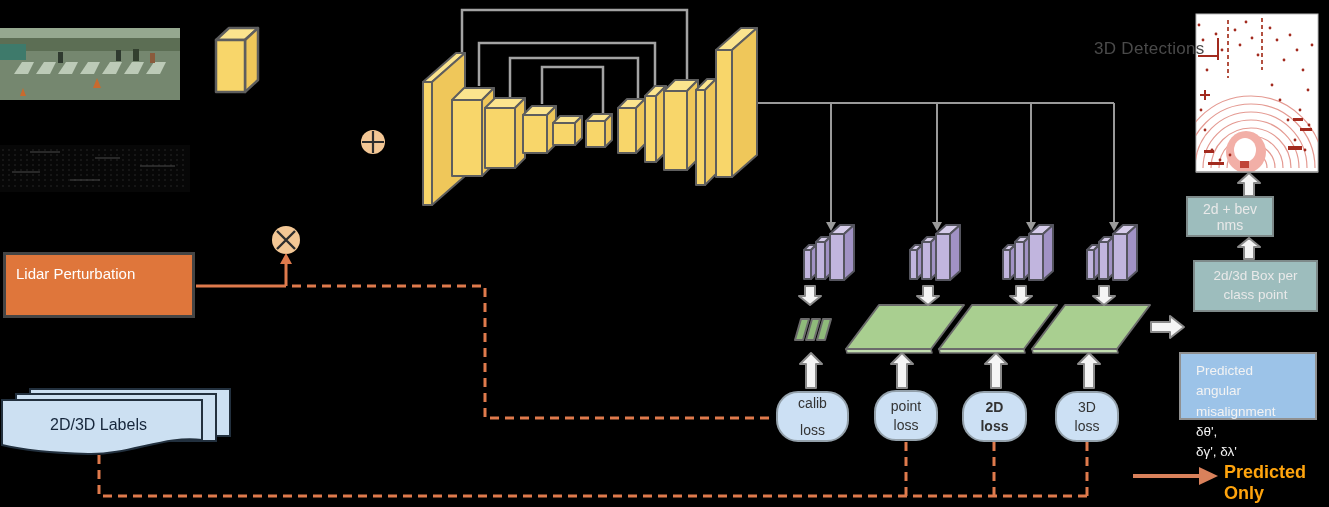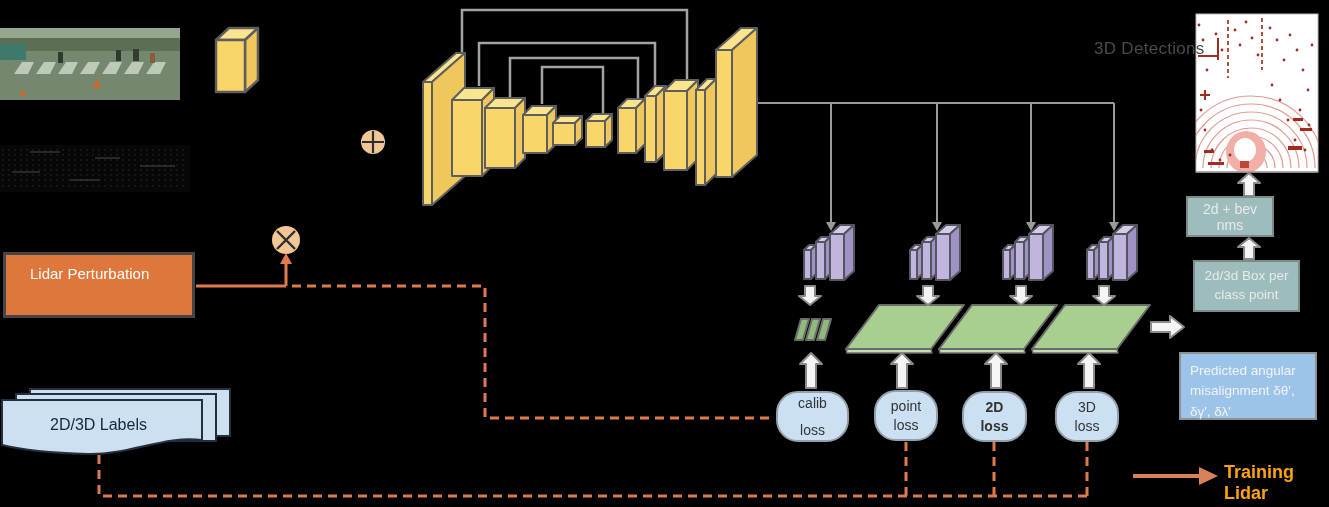--- a/index.html
+++ b/index.html
@@ -2,36 +2,36 @@
 <html><head>
 <meta charset="utf-8">
 <style>
   html,body{margin:0;padding:0;background:#000;}
   .canvas{position:relative;width:1329px;height:507px;background:#000;overflow:hidden;
           font-family:"Liberation Sans",sans-serif;}
   .abs{position:absolute;box-sizing:border-box;}
   svg{position:absolute;left:0;top:0;}
 
   .pbox{left:3px;top:252px;width:192px;height:66px;background:#DF763B;border:3px solid #454545;
-        color:#fff;font-size:15px;line-height:1.4;padding:8px 24px;}
+        color:#fff;font-size:15px;line-height:1.4;padding:8px 10px;}
   .labels-text{left:50px;top:416px;color:#16263B;font-size:16px;}
   .loss{top:391px;height:51px;border-radius:22px;background:#CCE0F4;border:2px solid #93A0AA;
         color:#333;font-size:14px;line-height:1.3;display:flex;flex-direction:column;
         align-items:center;justify-content:center;text-align:center;}
   .loss-calib{left:776px;width:73px;gap:8px;}
   .loss-class{left:874px;width:64px;top:390px;}
   .loss-2d{left:962px;width:65px;font-weight:bold;}
   .loss-3d{left:1055px;width:64px;}
   .title3d{left:1094px;top:39px;color:#4A4A4A;font-size:17px;letter-spacing:.3px;}
   .teal{background:#9DBDBD;border:2px solid #7E8A8A;color:#E9E9E9;display:flex;flex-direction:column;
         align-items:center;justify-content:center;text-align:center;}
   .nms{left:1186px;top:196px;width:88px;height:41px;font-size:14px;}
-  .bpp{left:1193px;top:260px;width:107px;height:52px;font-size:13.5px;line-height:1.4;}
+  .bpp{left:1193px;top:260px;width:125px;height:52px;font-size:13.5px;line-height:1.4;}
   .pred{left:1179px;top:352px;width:138px;height:68px;background:#9CC3E8;border:2px solid #909090;
-        color:#F3F3F3;font-size:13.5px;line-height:1.5;padding:7px 9px;}
+        color:#F3F3F3;font-size:13.5px;line-height:1.5;padding:7px 15px;}
   .training{left:1224px;top:462px;color:#FFA40D;font-size:18px;font-weight:bold;}
 </style>
 </head>
 <body>
 
 <div class="canvas">
 <svg width="1329" height="507" viewBox="0 0 1329 507">
   <defs>
     <clipPath id="bevclip">
           <rect x="1196" y="14" width="122" height="158"></rect>
@@ -369,14 +369,14 @@
   <span>2d/3d Box per</span>
   <span>class point</span>
 </div>
 
 <div class="abs pred">
   <div>Predicted angular</div>
   <div>misalignment  δθ',</div>
   <div>δγ', δλ'</div>
 </div>
 
-<div class="abs training">Training Lidar</div>
+<div class="abs training">Predicted Only</div>
 </div>
 
 </body></html>

